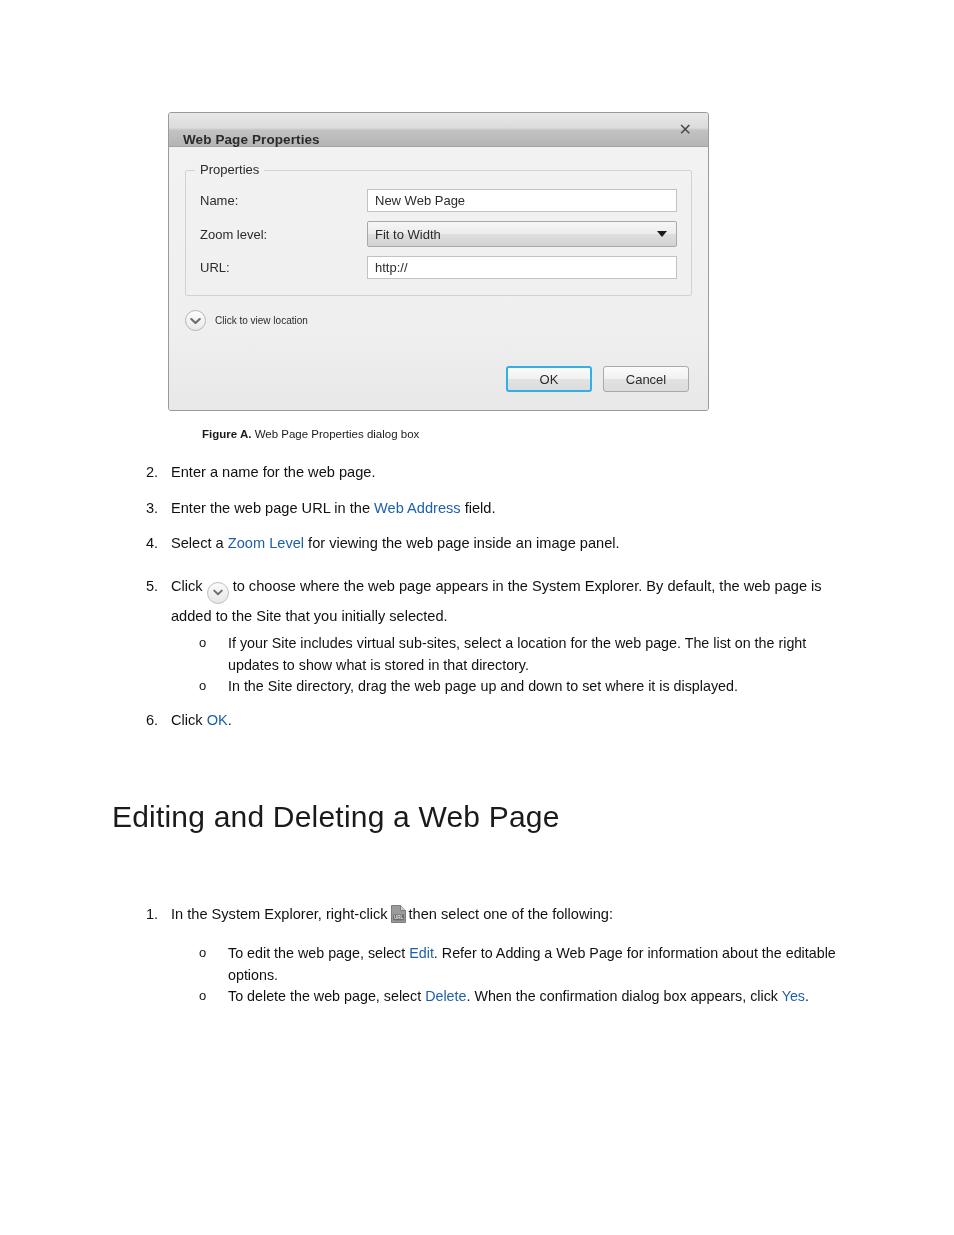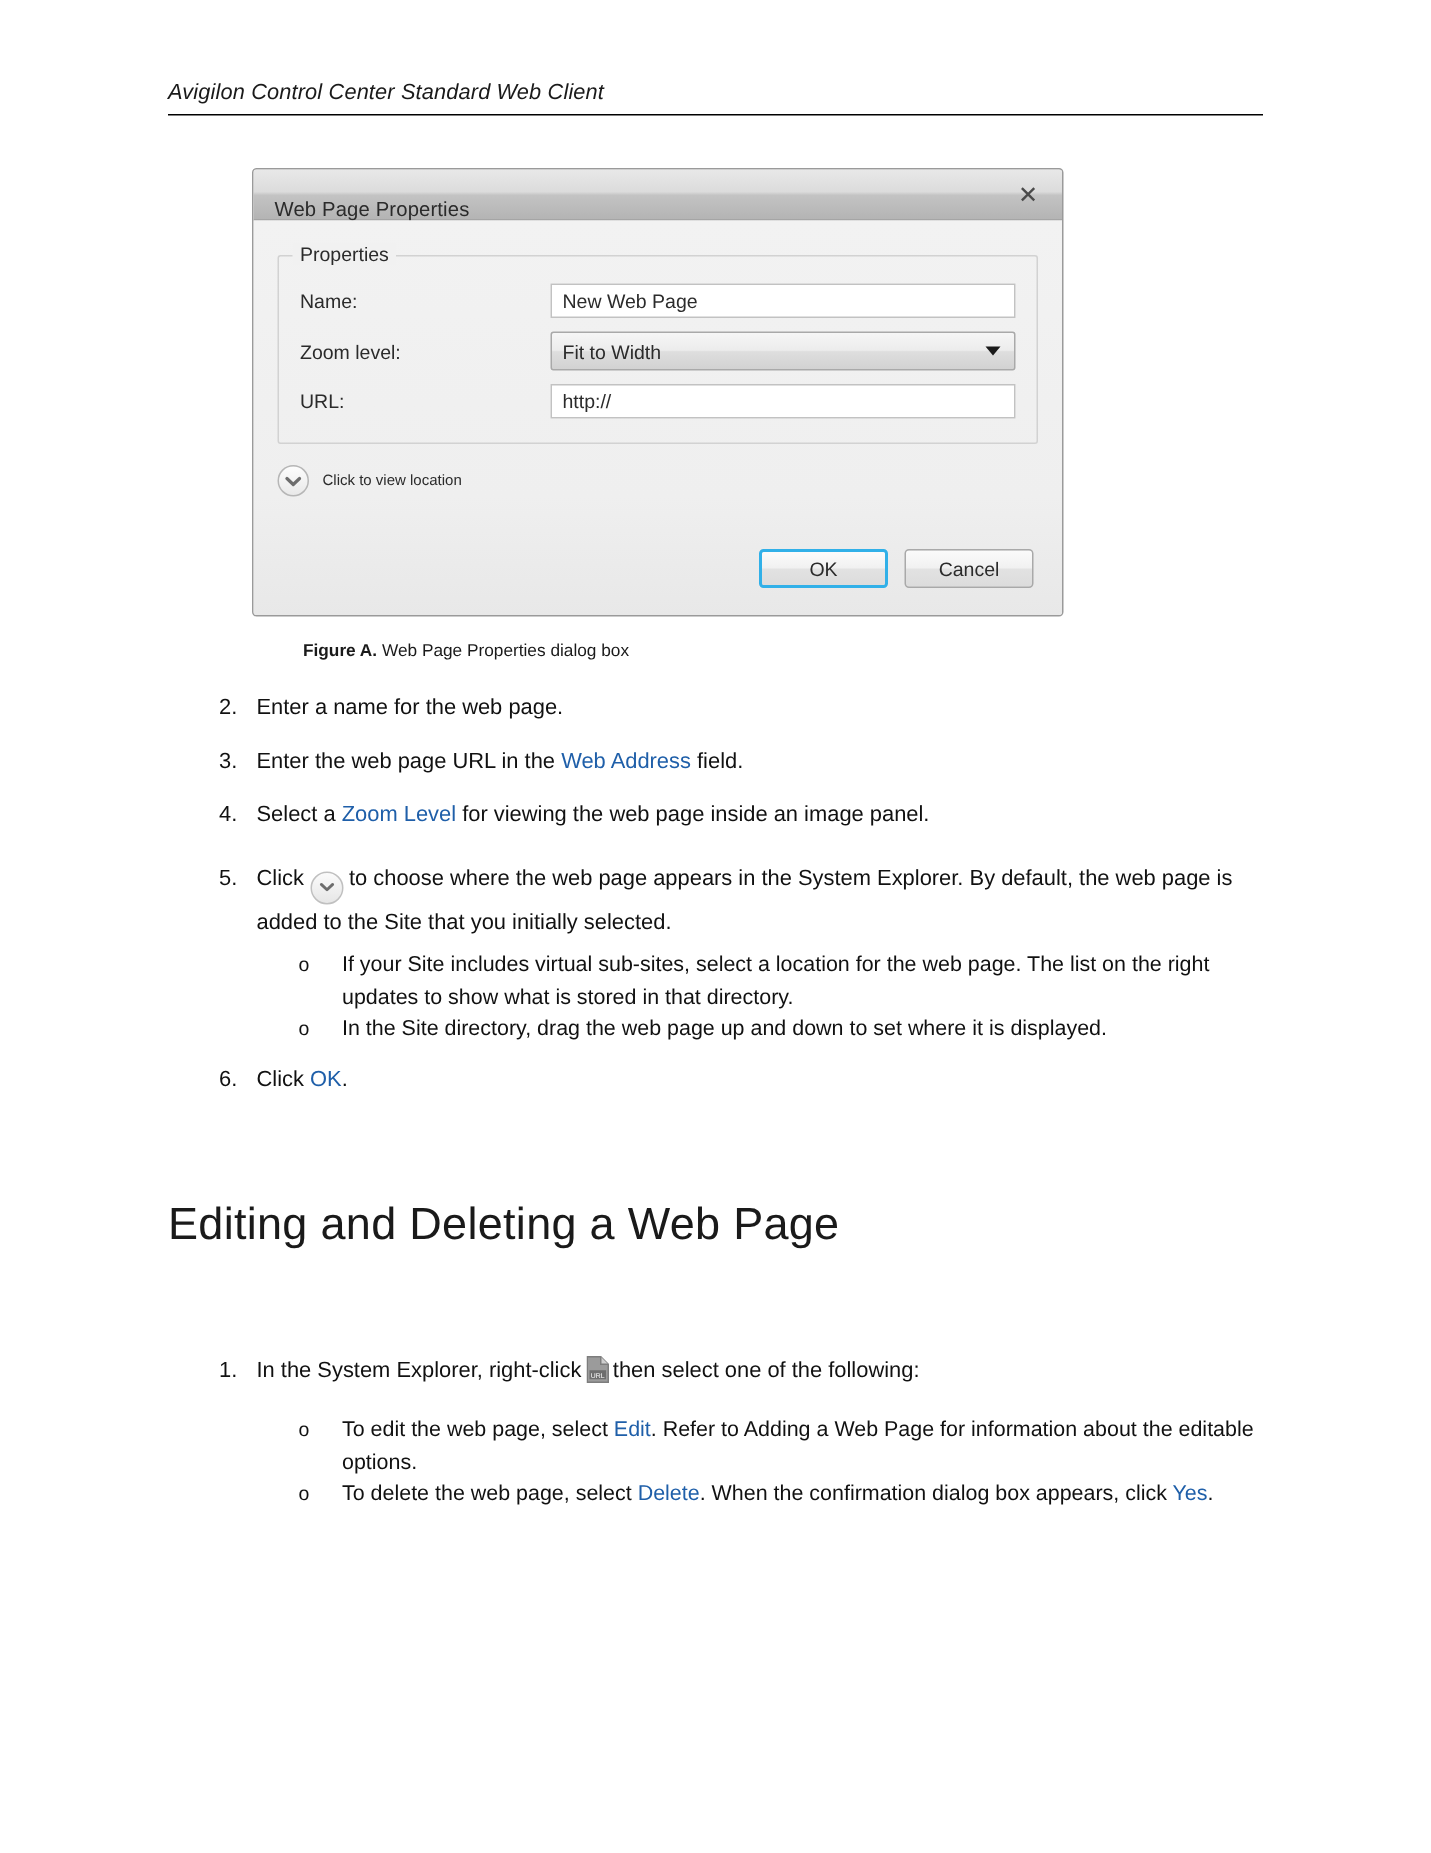--- a/index.html
+++ b/index.html
@@ -67,21 +67,21 @@
     height: 33px;
     flex: 0 0 33px;
     background: linear-gradient(to bottom, #e8e8e8 0%, #dcdcdc 45%, #c3c3c3 52%, #b4b4b4 100%);
     border-bottom: 1px solid #a5a5a5;
     display: flex;
     align-items: center;
     padding: 0 12px 0 14px;
   }
   .dialog-title {
     font-size: 13.5px;
-    font-weight: normal;
+    font-weight: bold;
     color: #2b2b2b;
     flex: 1;
     letter-spacing: .1px;
     margin-top: 19px;
   }
   .dialog-close {
     font-size: 16px;
     line-height: 1;
     color: #4a4a4a;
     cursor: pointer;
@@ -312,24 +312,20 @@
     font-weight: bold;
     color: #000;
     padding-top: 5px;
   }
 </style>
 </head>
 <body>
 
 <div class="page">
 
-  <div class="doc-header">
-    <div class="doc-header-title">Avigilon Control Center Standard Web Client</div>
-    <div class="doc-header-rule"></div>
-  </div>
 
   <div class="dialog-wrap">
     <div class="dialog">
 
       <div class="dialog-titlebar">
         <div class="dialog-title">Web Page Properties</div>
         <div class="dialog-close">✕</div>
       </div>
 
       <div class="dialog-body">

